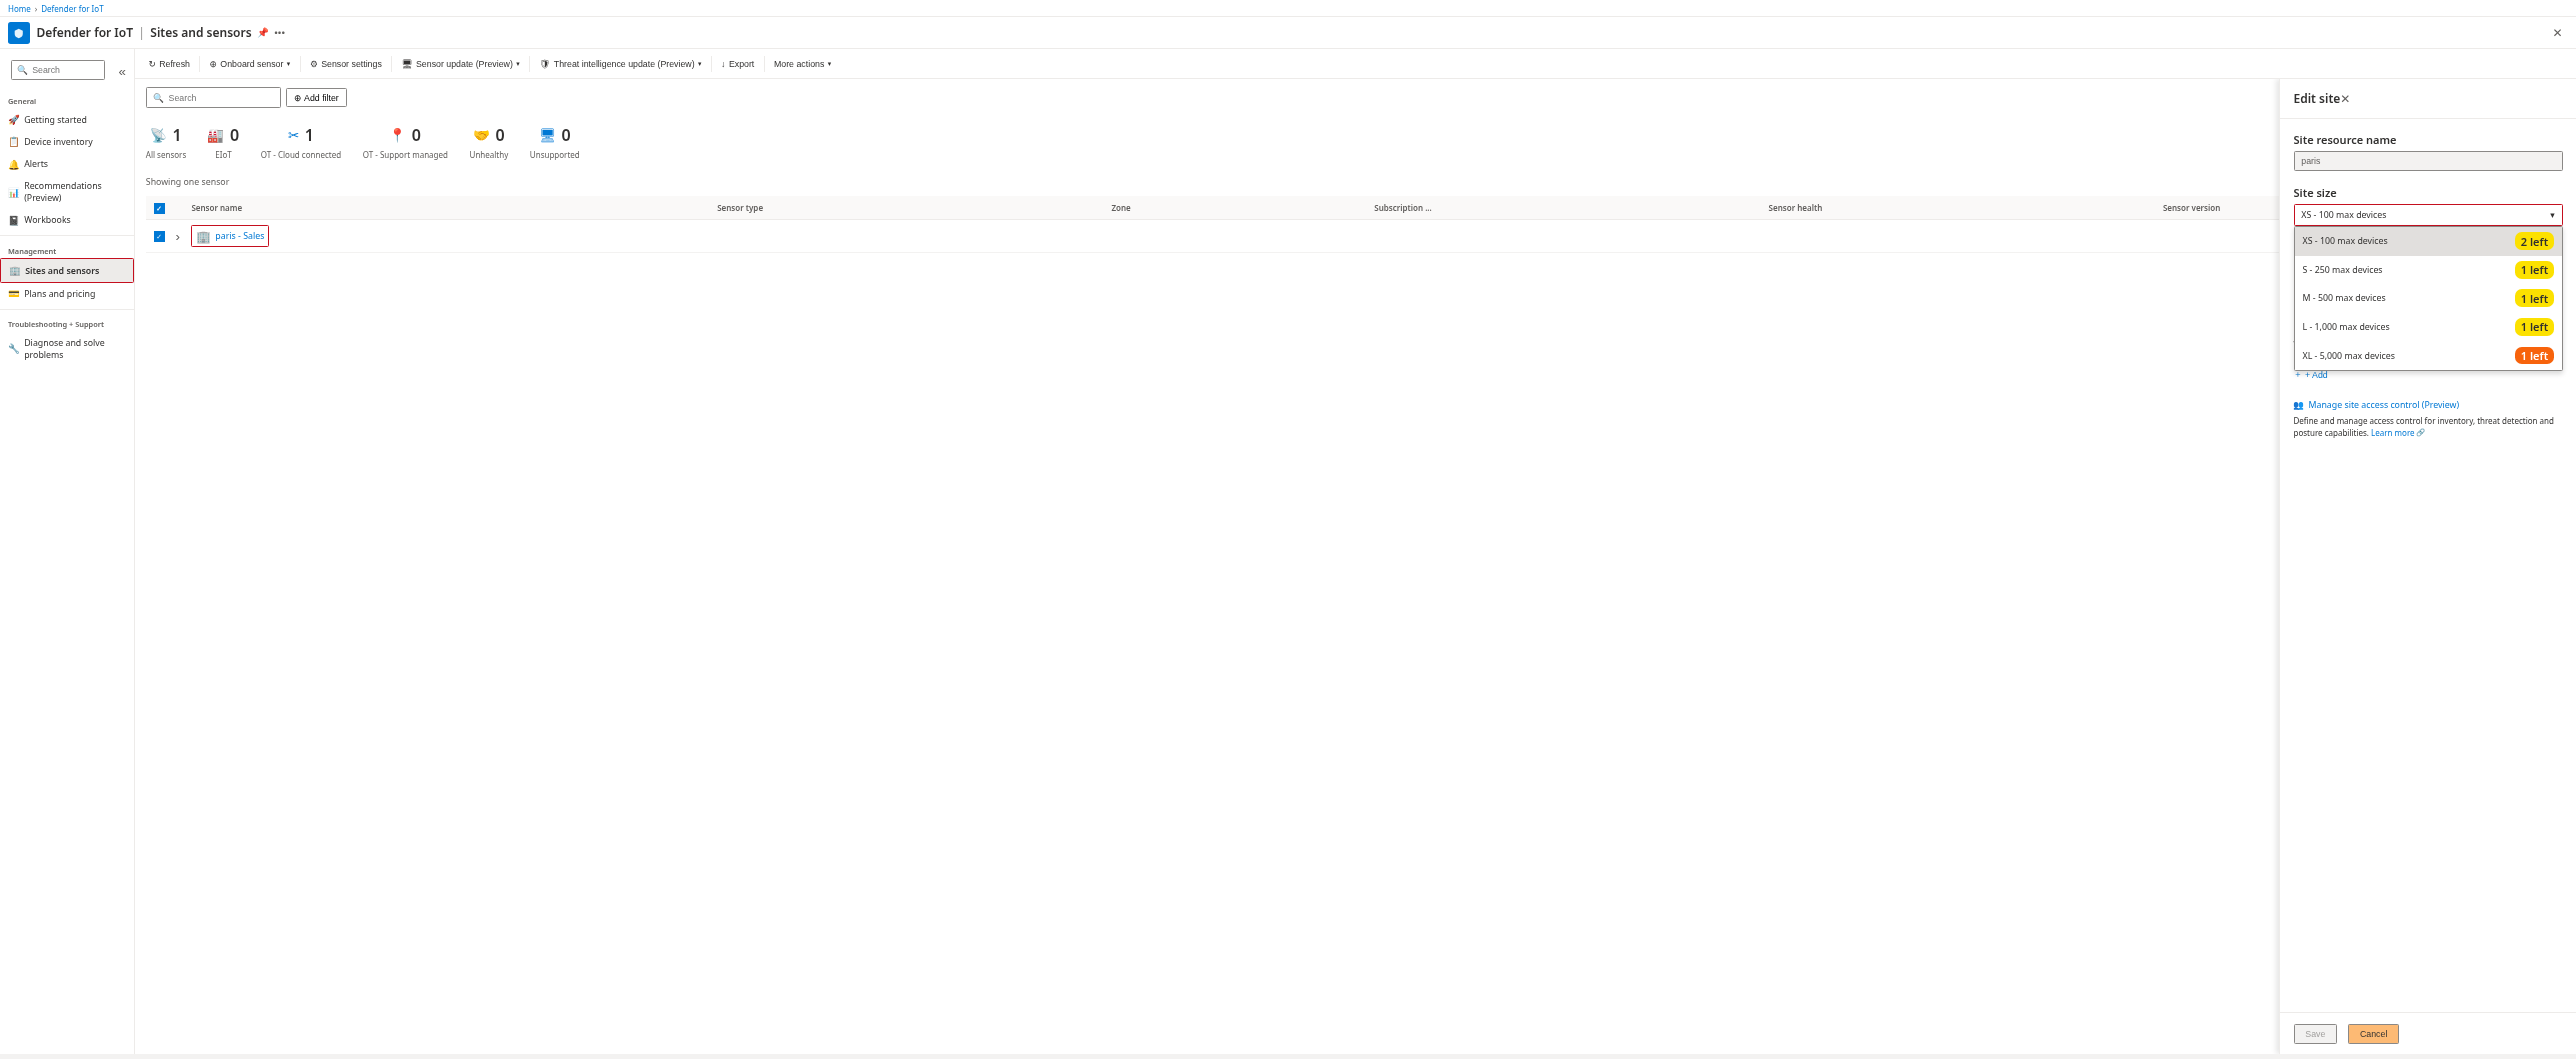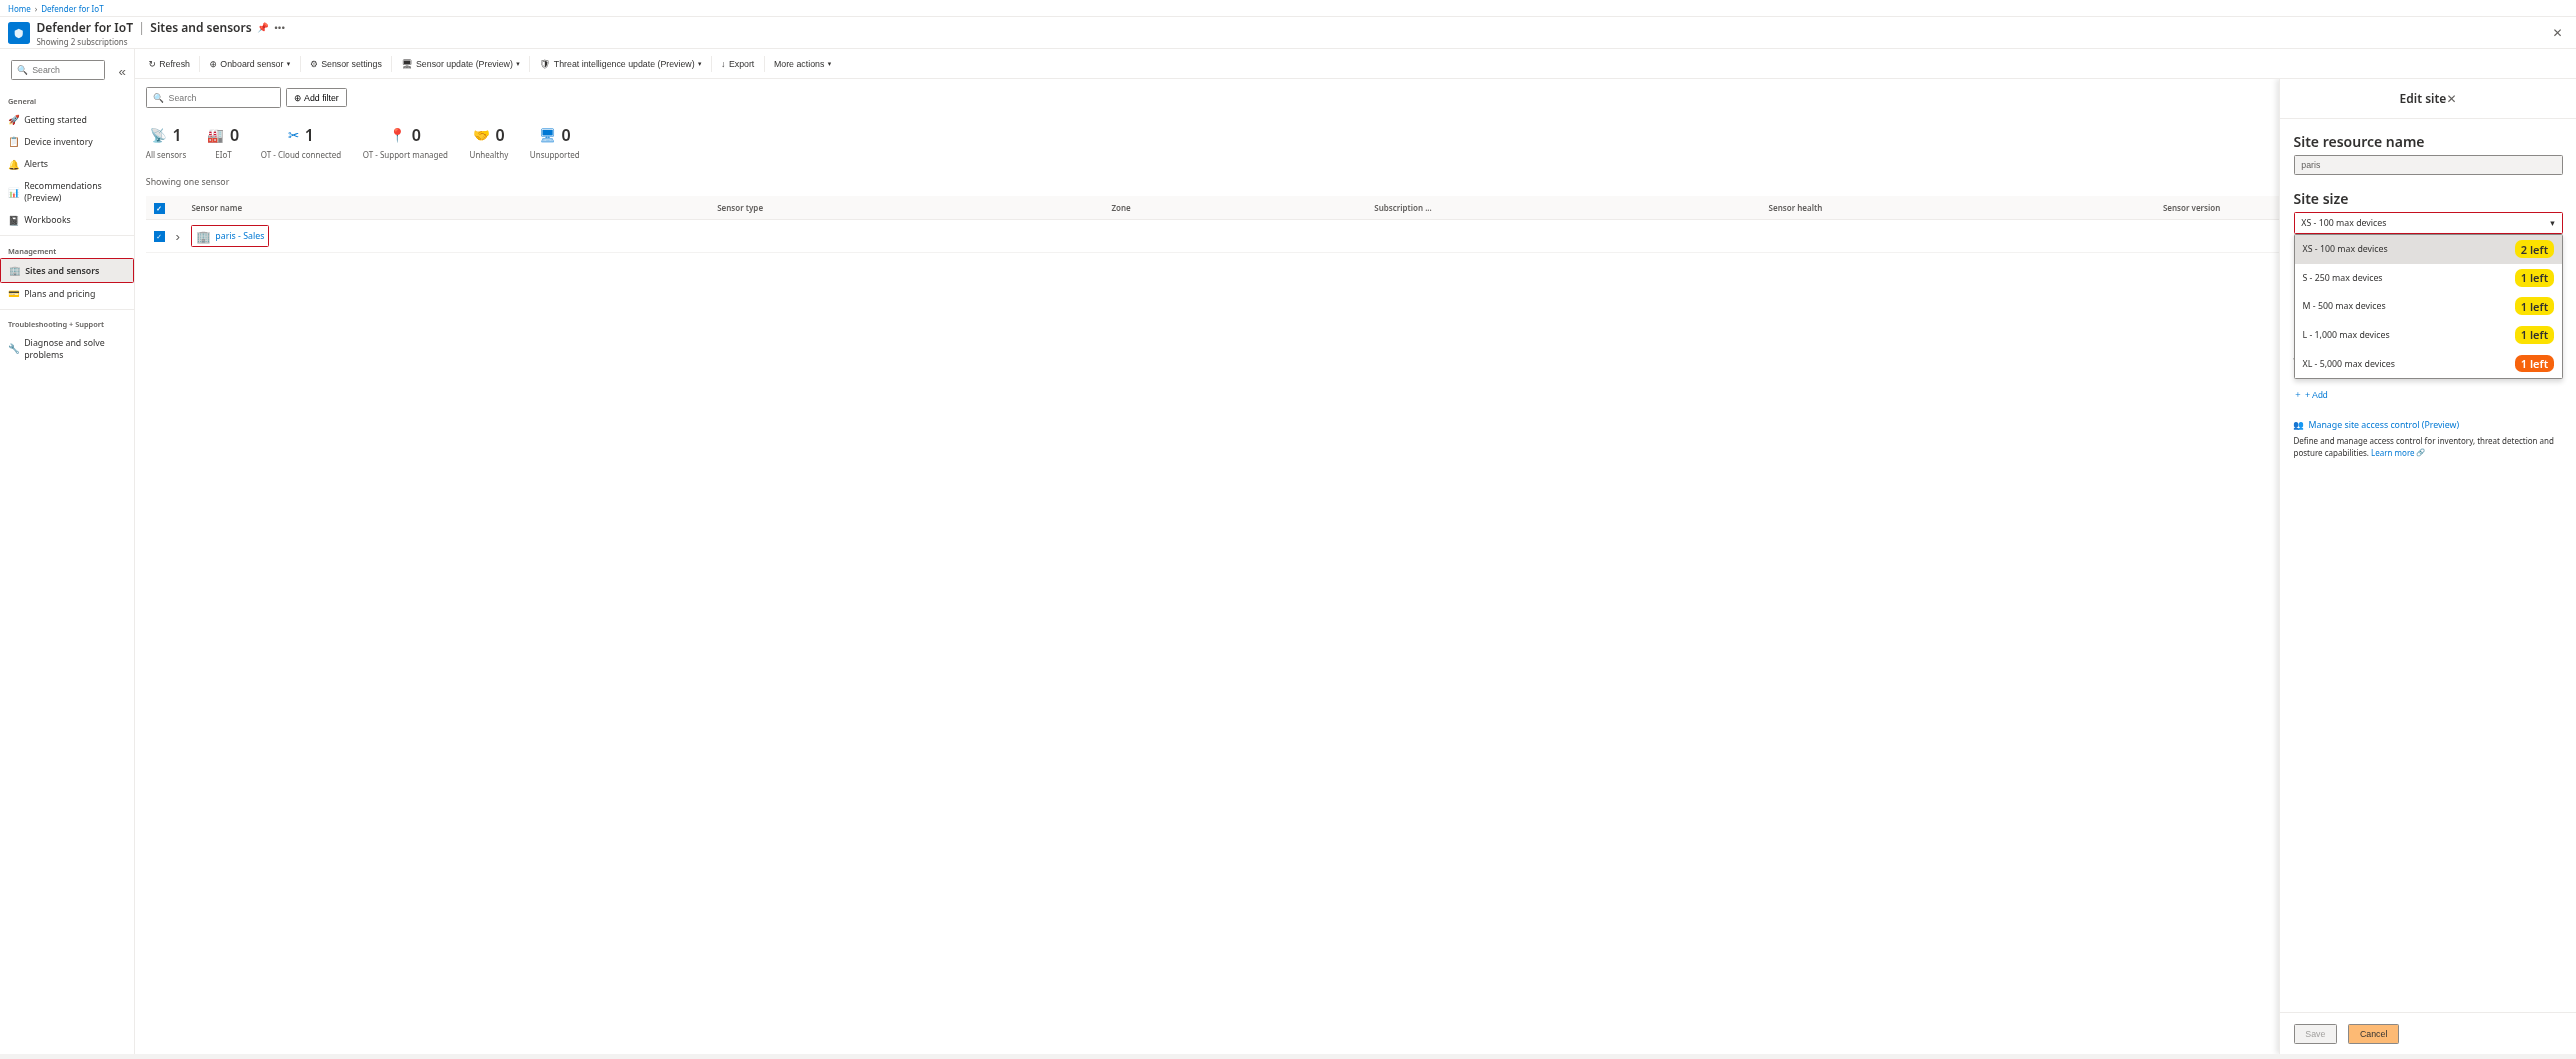--- a/index.html
+++ b/index.html
@@ -65,26 +65,26 @@
     .col-health { flex: 1.5; }
     .col-version { flex: 1.5; }
 
     .checkbox { width: 10.8px; height: 10.8px; border: 0.7px solid #8a8886; background: #fff; display: inline-flex; align-items: center; justify-content: center; cursor: pointer; }
     .checkbox.checked { background: #0078d4; border-color: #0078d4; color: white; font-size: 6.8px; }
     .expand-btn { background: none; border: none; cursor: pointer; color: #605e5c; }
     .sensor-row-box { border: 1.4px solid #c50f1f; border-radius: 1.4px; display: inline-flex; align-items: center; gap: 4px; padding: 1.4px 4px; }
 
     
     .edit-panel { position: absolute; top: 0; right: 0; width: 297px; height: 100%; background: #fff; border-left: 0.7px solid #edebe9; box-shadow: -2.7px 0 5.4px rgba(0,0,0,0.1); z-index: 100; display: flex; flex-direction: column; }
-    .panel-header { display: flex; align-items: center; justify-content: center; padding: 10.8px 13.5px; border-bottom: 0.7px solid #edebe9; }
+    .panel-header { display: flex; align-items: center; justify-content: flex-start; padding: 10.8px 13.5px; border-bottom: 0.7px solid #edebe9; }
     .panel-title { font-size: 12px; font-weight: 600; }
     .panel-close-btn { background: none; border: none; cursor: pointer; color: #605e5c; font-size: 12px; }
     .panel-body { flex: 1; overflow-y: auto; padding: 13.5px; }
     .form-group { margin-bottom: 13.5px; }
-    .form-label { font-size: 14px; font-weight: 600; color: #323130; margin-bottom: 4px; display: block; }
+    .form-label { font-size: 11px; font-weight: 600; color: #323130; margin-bottom: 4px; display: block; }
     .form-label.required::after { content: ' *'; color: #c50f1f; }
     .form-input { width: 100%; border: 0.7px solid #8a8886; border-radius: 1.4px; padding: 4px 6.8px; font-size: 8.8px; background: #fff; outline: none; }
 
     
     .dropdown-container { position: relative; }
     .dropdown-selected { display: flex; align-items: center; justify-content: space-between; border: 1.4px solid #c50f1f; border-radius: 1.4px; padding: 4px 6.8px; cursor: pointer; background: #fff; font-size: 8.8px; }
     .dropdown-menu { position: absolute; top: 100%; left: 0; right: 0; background: #fff; border: 0.7px solid #8a8886; border-radius: 1.4px; z-index: 200; box-shadow: 0 2.7px 5.4px rgba(0,0,0,0.15); }
     .dropdown-option { display: flex; align-items: center; justify-content: space-between; padding: 5.4px 8px; cursor: pointer; font-size: 8.8px; }
     .dropdown-option.selected { background: #e1dfdd; }
     .badge { font-size: 11px; font-weight: 600; padding: 1.4px 5.4px; border-radius: 6.8px; }
@@ -135,21 +135,20 @@
     </svg>
   </div>
   <div class="page-title-area">
     <div class="page-title">
       <span>Defender for IoT</span>
       <span style="color:#605e5c; font-weight:300;">|</span>
       <span>Sites and sensors</span>
       <span style="color:#605e5c; font-size:9.5px; cursor:pointer;">📌</span>
       <span style="color:#605e5c; font-size:9.5px; cursor:pointer;">•••</span>
     </div>
-    <div class="page-subtitle">Showing 2 subscriptions</div>
   </div>
   <button class="close-btn">✕</button>
 </div>
 
 <div class="layout">
 
   <div class="sidebar">
     <div style="display:flex; align-items:center; gap:2.7px; margin:2.7px 5.4px 5.4px 5.4px;">
       <div class="sidebar-search" style="flex:1;">
         <span style="color:#605e5c;">🔍</span>

